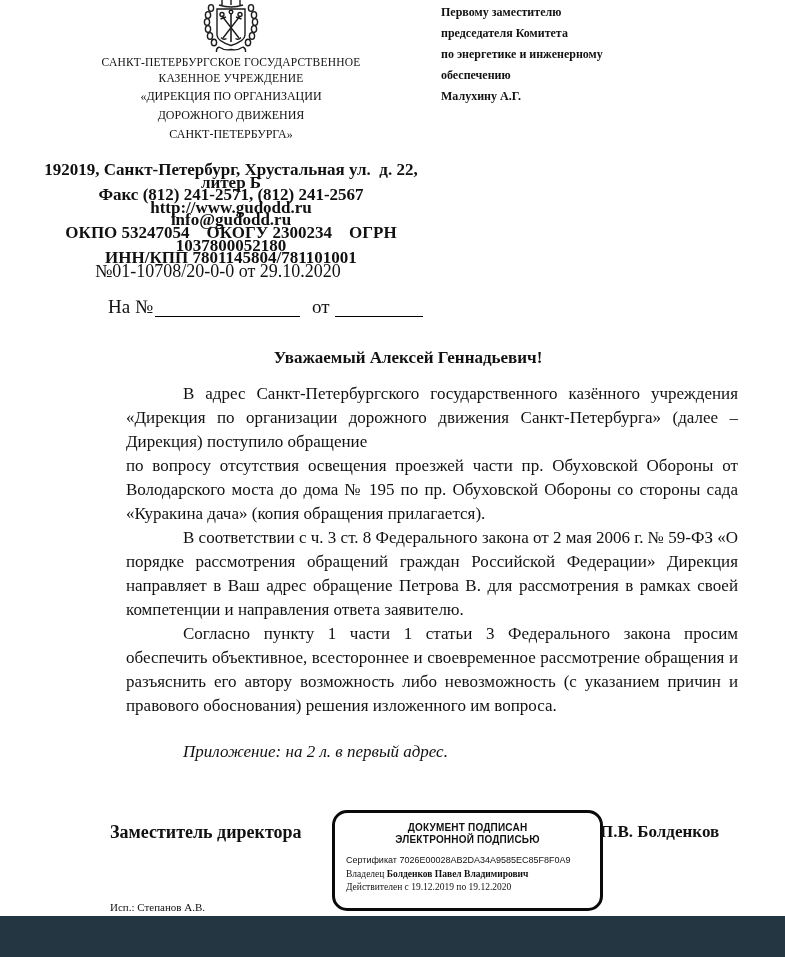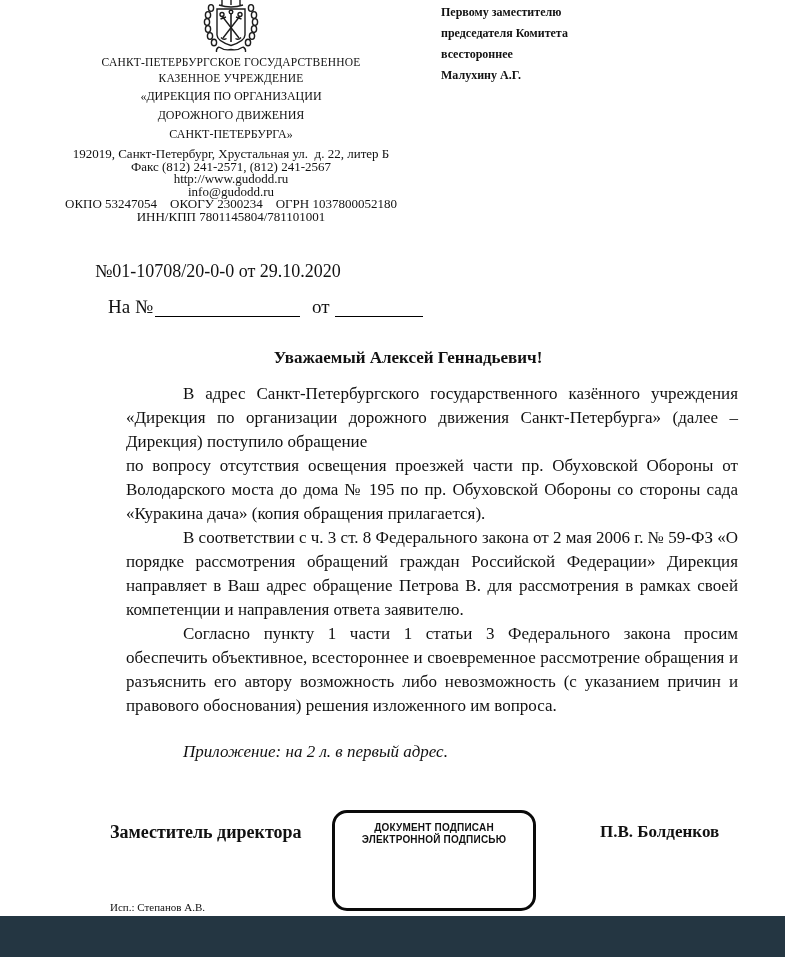--- a/index.html
+++ b/index.html
@@ -14,21 +14,21 @@
     margin:0 auto;
   }
   
   .letterhead {
     position:absolute; left:42px; top:0; width:378px;
     text-align:center;
   }
   .emblem { display:block; margin:0 auto; }
   .org-type { font-size:11.5px; line-height:13.5px; letter-spacing:.2px; margin-top:2px; }
   .org-name { font-size:12px; font-weight:normal; line-height:19px; margin-top:2px; }
-  .contacts { font-size:13px; line-height:12.6px; margin-top:4px; }
+  .contacts { font-size:17px; line-height:12.6px; margin-top:20px;font-weight:bold; }
   
   .recipient {
     position:absolute; left:441px; top:2px; width:300px;
     font-weight:bold; font-size:12px; line-height:21px;
   }
   
   .doc-number { position:absolute; left:95px; top:261px; font-size:18px; }
   .reply-row { position:absolute; left:108px; top:296px; width:420px; height:26px; font-size:19px; }
   .reply-row .prefix { position:absolute; left:0; top:0; }
   .reply-row .ot { position:absolute; left:204px; top:0; }
@@ -38,21 +38,21 @@
   
   .body-block { position:absolute; left:78px; top:346px; width:660px; font-size:17px; line-height:24px; }
   .salutation { text-align:center; font-weight:bold; margin-bottom:12px; }
   .body-block p { text-align:justify;margin-left:48px; }
   .indent { text-indent:57px; }
   .attachment { margin-top:22px; text-indent:57px; text-align:left !important;font-style:italic; }
   
   .sig-position { position:absolute; left:110px; top:822px; font-weight:bold; font-size:18px; }
   .sig-name { position:absolute; left:600px; top:822px; font-weight:bold; font-size:17px; }
   .stamp {
-    position:absolute; left:332px; top:810px; width:204px; height:101px;
+    position:absolute; left:332px; top:810px; width:271px; height:101px;
     border:3px solid #0a0a0a; border-radius:15px;
     padding:9px 11px 0 11px;
   }
   .stamp-title {
     text-align:center; font-family:"Liberation Sans", sans-serif;
     font-weight:bold; font-size:10px; line-height:11.5px; letter-spacing:.2px;
   }
   .stamp-details { margin-top:9px; font-size:9.5px; line-height:13.5px; white-space:nowrap; }
   .stamp-cert { font-family:"Liberation Sans", sans-serif; font-size:9px; }
   .stamp-owner, .stamp-validity { font-family:"Liberation Serif", serif; }
@@ -104,21 +104,22 @@
       <div>http://www.gudodd.ru</div>
       <div>info@gudodd.ru</div>
       <div>ОКПО 53247054&nbsp;&nbsp;&nbsp; ОКОГУ 2300234&nbsp;&nbsp;&nbsp; ОГРН 1037800052180</div>
       <div>ИНН/КПП 7801145804/781101001</div>
     </div>
   </div>
 
   <div class="recipient">
     <div>Первому заместителю</div>
     <div>председателя Комитета</div>
-    <div>всестороннее</div>
+    <div>по энергетике и инженерному</div>
+    <div>обеспечению</div>
     <div>Малухину А.Г.</div>
   </div>
 
   <div class="doc-number">№01-10708/20-0-0 от 29.10.2020</div>
   <div class="reply-row">
     <span class="prefix">На №</span>
     <span class="blank-line blank-1"></span>
     <span class="ot">от</span>
     <span class="blank-line blank-2"></span>
   </div>
@@ -132,20 +133,31 @@
     <p class="attachment">Приложение: на 2 л. в первый адрес.</p>
   </div>
 
   <div class="sig-position">Заместитель директора</div>
 
   <div class="stamp">
     <div class="stamp-title">
       <div>ДОКУМЕНТ ПОДПИСАН</div>
       <div>ЭЛЕКТРОННОЙ ПОДПИСЬЮ</div>
     </div>
+    <div class="stamp-details">
+      <div class="stamp-cert">
+        <span>Сертификат</span>
+        <span>7026E00028AB2DA34A9585EC85F8F0A9</span>
+      </div>
+      <div class="stamp-owner">
+        <span>Владелец</span>
+        <b>Болденков Павел Владимирович</b>
+      </div>
+      <div class="stamp-validity">Действителен с 19.12.2019 по 19.12.2020</div>
+    </div>
   </div>
 
   <div class="sig-name">П.В. Болденков</div>
 
   <div class="executor">Исп.: Степанов А.В.</div>
 
   <div class="footer-bar" style="background: rgb(36, 54, 66);"></div>
 </div>
 
 </body></html>

